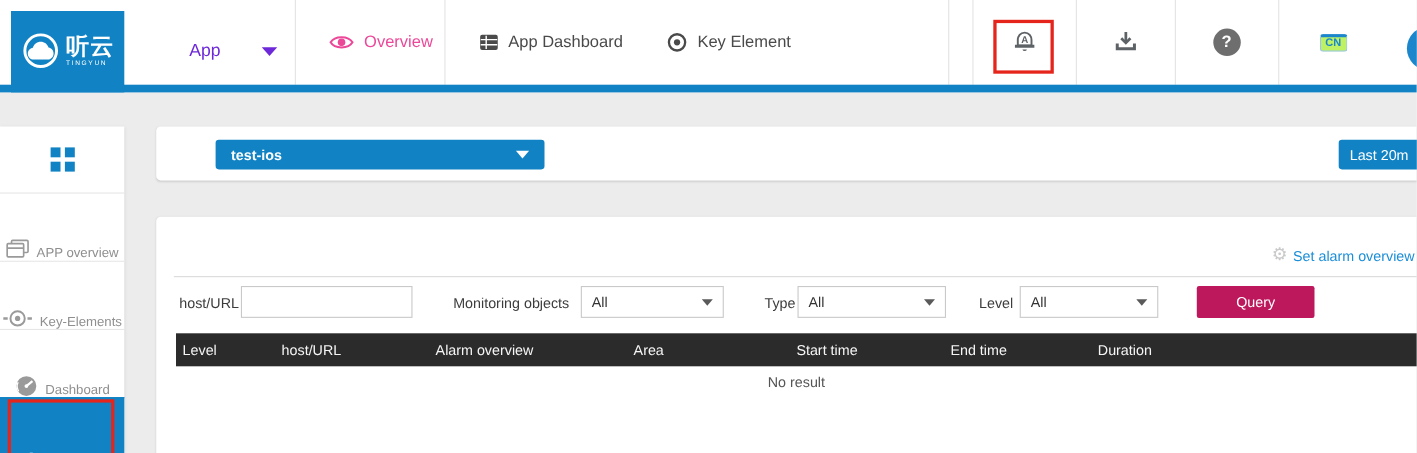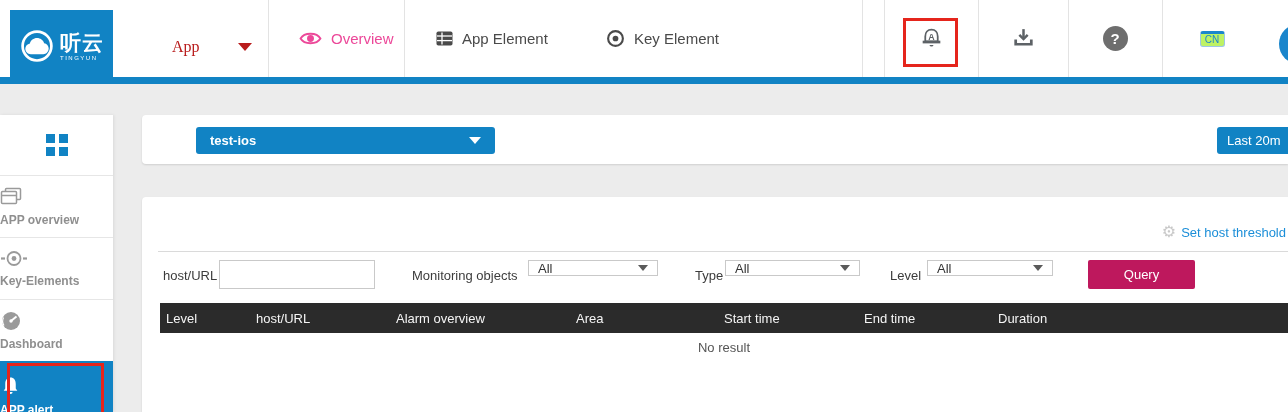--- a/index.html
+++ b/index.html
@@ -12,44 +12,44 @@
   }
   
   .header { position: absolute; left: 0; top: 0; width: 1288px; height: 84px; background: #fff; }
   .header-underline { position: absolute; left: 0; top: 77px; width: 1288px; height: 7px; background: #1183c4; }
   .logo { position: absolute; left: 10px; top: 10px; width: 103px; height: 74px; background: #1183c4;
           display: flex; align-items: center; justify-content: center; gap: 5px; z-index: 2; cursor: pointer; }
   .logo-zh { color: #fff; font-size: 21px; font-weight: bold; letter-spacing: 1px; line-height: 20px; }
   .logo-en { color: #fff; font-size: 6px; letter-spacing: 1.5px; margin-top: 2px; }
   .vdiv { position: absolute; top: 0; height: 77px; width: 1px; background: #e3e3e3; }
   .app-menu { position: absolute; left: 172px; top: 0; height: 94px; display: flex; align-items: center; gap: 38px;
-              color: #b91c1c; font-size: 16px; cursor: pointer; font-family: Liberation Serif, serif; }
+              color: #6d28d9; font-size: 16px; cursor: pointer; }
   .caret { width: 0; height: 0; border-left: 7px solid transparent; border-right: 7px solid transparent;
            border-top: 8px solid currentColor; }
   .nav-item { position: absolute; top: 0; height: 77px; display: flex; align-items: center; gap: 9px;
               font-size: 15px; color: #4a4a4a; cursor: pointer; }
   .nav-item.active { color: #ec4899; }
   .hicon { position: absolute; top: 0; height: 77px; display: flex; align-items: center; justify-content: center; cursor: pointer; }
   .help-circle { width: 25px; height: 25px; border-radius: 50%; background: #6e6e6e; color: #fff;
                  font-size: 15px; font-weight: bold; display: flex; align-items: center; justify-content: center; }
   .cn-badge { width: 25px; height: 16px; background: #bef264; border: 1px solid #9cc6e8; border-top: 3px solid #1b86cc;
-              border-radius: 3px; color: #1b86cc; font-size: 10px; font-weight: normal;
+              border-radius: 3px; color: #1b86cc; font-size: 10px; font-weight: bold;
               display: flex; align-items: center; justify-content: center; }
   .avatar { position: absolute; left: 1279px; top: 24px; width: 40px; height: 40px; border-radius: 50%;
             background: #1b86cc; z-index: 2; cursor: pointer; }
   .redbox-top { position: absolute; left: 903px; top: 18px; width: 55px; height: 49px;
                 border: 3px solid #e5251c; z-index: 5; pointer-events: none; }
   
   .sidebar { position: absolute; left: 0; top: 115px; width: 113px; height: 297px; background: #fff;
              box-shadow: 1px 0 3px rgba(0,0,0,.08); }
   .side-top { height: 60px; display: flex; align-items: center; justify-content: center; cursor: pointer; }
   .grid-icon { display: grid; grid-template-columns: 9px 9px; grid-template-rows: 9px 9px; gap: 4px; }
   .grid-icon i { background: #1183c4; display: block; }
-  .side-item { height: 62px; border-top: 1px solid #e6e6e6; display: flex; flex-direction: column;
-               align-items: flex-start; justify-content: center; gap: 6px; color: #8f8f8f; font-size: 12px; cursor: pointer; font-weight: bold; }
+  .side-item { height: 62px; border-top: 1px solid #e6e6e6; display: flex; flex-direction: row;
+               align-items: flex-end; justify-content: center; gap: 6px; color: #8f8f8f; font-size: 12px; cursor: pointer; }
   .side-item.active { background: #1183c4; color: #fff; height: 70px; border-top: 1px solid #1183c4; }
   .redbox-side { position: absolute; left: 7px; top: 363px; width: 97px; height: 56px;
                  border: 3px solid #e5251c; z-index: 5; pointer-events: none; }
   
   .topcard { position: absolute; left: 142px; top: 115px; width: 1146px; height: 49px; background: #fff;
              border-radius: 4px 0 0 4px; box-shadow: 0 1px 2px rgba(0,0,0,.12); }
   .blue-dd { position: absolute; display: flex; align-items: center; justify-content: space-between;
              background: #1183c4; color: #fff; border: none; border-radius: 3px; font-size: 13px; cursor: pointer;
              font-family: "Liberation Sans", sans-serif; margin-left: 28px; }
   .dd-app { left: 26px; top: 12px; width: 299px; height: 27px; padding: 0 14px; font-weight: bold; }
@@ -58,21 +58,21 @@
   
   .maincard { position: absolute; left: 142px; top: 197px; width: 1146px; height: 215px; background: #fff;
               border-radius: 4px 0 0 0; box-shadow: 0 1px 2px rgba(0,0,0,.12); }
   .threshold { position: absolute; right: 2px; top: 27px; display: flex; align-items: center; gap: 5px;
                font-size: 13px; color: #1b8ed8; cursor: pointer; }
   .gear { color: #c9c9c9; font-size: 16px; line-height: 16px; }
   .card-divider { position: absolute; left: 16px; right: 0; top: 54px; height: 1px; background: #dadada; }
   .flabel { position: absolute; top: 71px; font-size: 13px; color: #3c3c3c; }
   .finput { position: absolute; left: 77px; top: 63px; width: 156px; height: 29px; border: 1px solid #c9c9c9;
             padding: 0 8px; font-size: 13px; font-family: "Liberation Sans", sans-serif; }
-  .fselect { position: absolute; top: 63px; height: 16px; border: 1px solid #c9c9c9; background: #fff;
+  .fselect { position: absolute; top: 63px; height: 29px; border: 1px solid #c9c9c9; background: #fff;
              display: flex; align-items: center; justify-content: space-between; padding: 0 9px;
              font-size: 13px; color: #333; cursor: pointer; }
   .fselect .caret { border-left-width: 5px; border-right-width: 5px; border-top: 6px solid #5a5a5a; }
   .query-btn { position: absolute; left: 946px; top: 63px; width: 107px; height: 29px; background: #be185d;
                color: #fff; border: none; font-size: 13px; border-radius: 2px; cursor: pointer;
                font-family: "Liberation Sans", sans-serif; }
   .thead { position: absolute; left: 18px; right: 0; top: 106px; height: 30px; background: #2b2b2b;
            color: #f5f5f5; font-size: 13px; display: grid;
            grid-template-columns: 90px 140px 180px 148px 140px 134px 133px auto; align-items: center; }
   .thead span { padding-left: 6px; white-space: nowrap; }
@@ -116,21 +116,21 @@
       <span>Overview</span>
     </div>
 
     <div class="nav-item" style="left:436px">
       <svg width="17" height="15" viewBox="0 0 17 15">
         <rect x="0.5" y="0.5" width="16" height="14" rx="1.8" fill="#4a4a4a"></rect>
         <line x1="1" y1="5" x2="16" y2="5" stroke="#fff" stroke-width="1.3"></line>
         <line x1="1" y1="9.6" x2="16" y2="9.6" stroke="#fff" stroke-width="1.3"></line>
         <line x1="6" y1="1.5" x2="6" y2="13.5" stroke="#fff" stroke-width="1.3"></line>
       </svg>
-      <span>App Element</span>
+      <span>App Dashboard</span>
     </div>
 
     <div class="nav-item" style="left:606px">
       <svg width="19" height="19" viewBox="0 0 18 18">
         <circle cx="9" cy="9" r="7" fill="none" stroke="currentColor" stroke-width="2"></circle>
         <circle cx="9" cy="9" r="2.7" fill="currentColor"></circle>
       </svg>
       <span>Key Element</span>
     </div>
 
@@ -220,21 +220,21 @@
     </button>
     <button class="blue-dd dd-time">
       <span>Last 20m</span>
       <span class="caret"></span>
     </button>
   </div>
 
   <div class="maincard">
     <div class="threshold">
       <span class="gear">⚙</span>
-      <span>Set host threshold</span>
+      <span>Set alarm overview</span>
     </div>
     <div class="card-divider"></div>
 
     <span class="flabel" style="left:21px">host/URL</span>
     <input class="finput" type="text" value="" style="">
 
     <span class="flabel" style="left:270px">Monitoring objects</span>
     <div class="fselect" style="left:386px;width:130px">
       <span>All</span>
       <span class="caret"></span>

